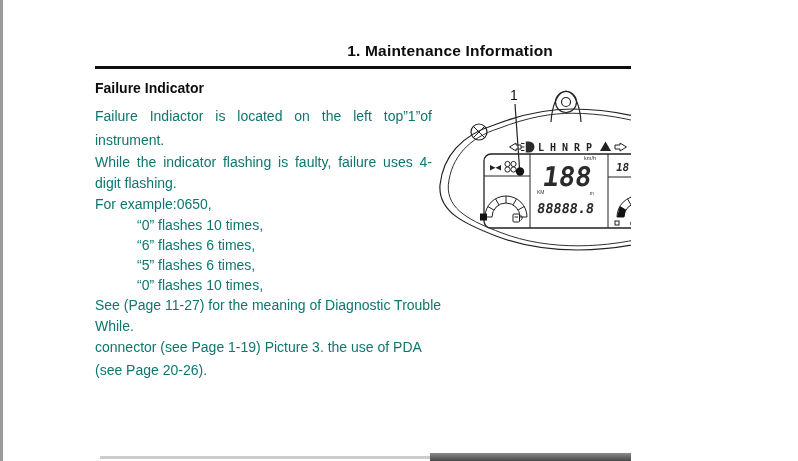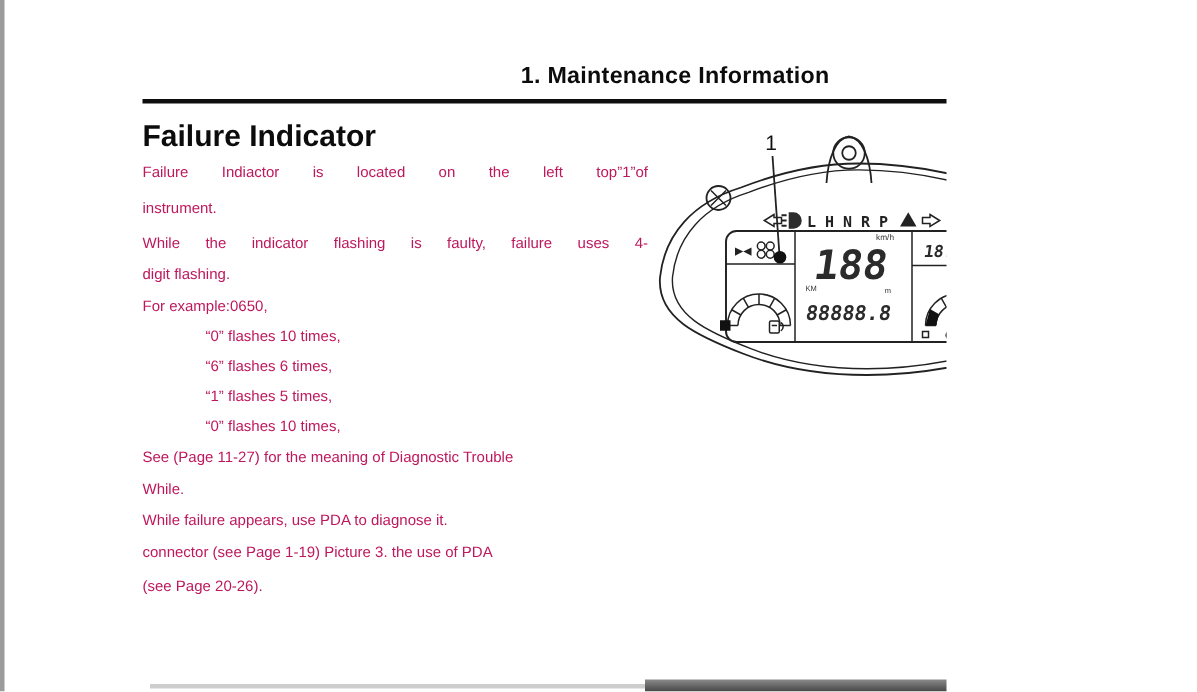--- a/index.html
+++ b/index.html
@@ -15,24 +15,24 @@
     position:absolute;top:42px;right:78px;font-size:15.5px;font-weight:bold;color:#0c0c0c;
     letter-spacing:0.2px;
   }
   .header-rule{position:absolute;left:95px;top:66px;width:625px;height:3px;background:#0e0e0e;}
   .chapter-tab{
     position:absolute;left:718px;top:110px;width:47px;height:41px;background:#060606;
     display:flex;align-items:center;justify-content:center;
     color:#ffffff;font-size:22px;font-weight:bold;
   }
   .section-heading{
-    position:absolute;left:95px;top:80px;font-size:20px;font-weight:bold;color:#0c0c0c;
+    position:absolute;left:95px;top:80px;font-size:14px;font-weight:bold;color:#0c0c0c;
   }
   .body-text{position:absolute;left:95px;top:104px;width:337px;}
-  .line{font-size:10px;line-height:21px;white-space:pre;color:#be185d;}
+  .line{font-size:14px;line-height:21px;white-space:pre;color:#0f766e;}
   .line.l24{line-height:24px;}
   .line.l20{line-height:20px;}
   .line.justify{white-space:normal;text-align:justify;text-align-last:justify;}
   .line.indent{padding-left:42px;}
   .line.gap{}
   .line.gap2{margin-top:2px;}
   .figure{position:absolute;left:430px;top:80px;width:300px;height:180px;}
   .figure svg{display:block;}
 </style>
 </head>
@@ -55,25 +55,24 @@
   <div class="section-heading">Failure Indicator</div>
 
   <div class="body-text">
       <div class="line l24 justify">Failure Indiactor is located on the left top”1”of</div>
       <div class="line l24">instrument.</div>
       <div class="line gap justify">While the indicator flashing  is faulty, failure uses 4-</div>
       <div class="line">digit flashing.</div>
       <div class="line">For example:0650,</div>
       <div class="line l20 indent">“0” flashes 10 times,</div>
       <div class="line l20 indent">“6” flashes 6 times,</div>
-      <div class="line l20 indent">“1” flashes 5 times,</div>
+      <div class="line l20 indent">“5” flashes 6 times,</div>
       <div class="line l20 indent">“0” flashes 10 times,</div>
       <div class="line">See (Page 11-27) for the meaning of Diagnostic Trouble</div>
       <div class="line">While.</div>
-      <div class="line">While failure appears, use PDA to diagnose it.</div>
       <div class="line">connector (see Page 1-19) Picture 3. the use of PDA</div>
       <div class="line gap2">(see Page 20-26).</div>
     </div>
 
   <div class="figure">
     <svg width="300" height="180" viewBox="0 0 300 180">
       <g fill="none" stroke="#222" stroke-width="1.2">
 
         <g>
           <path d="M121,42 C122,26 127,12 136,11 C145,12 150,26 151,42"></path>

